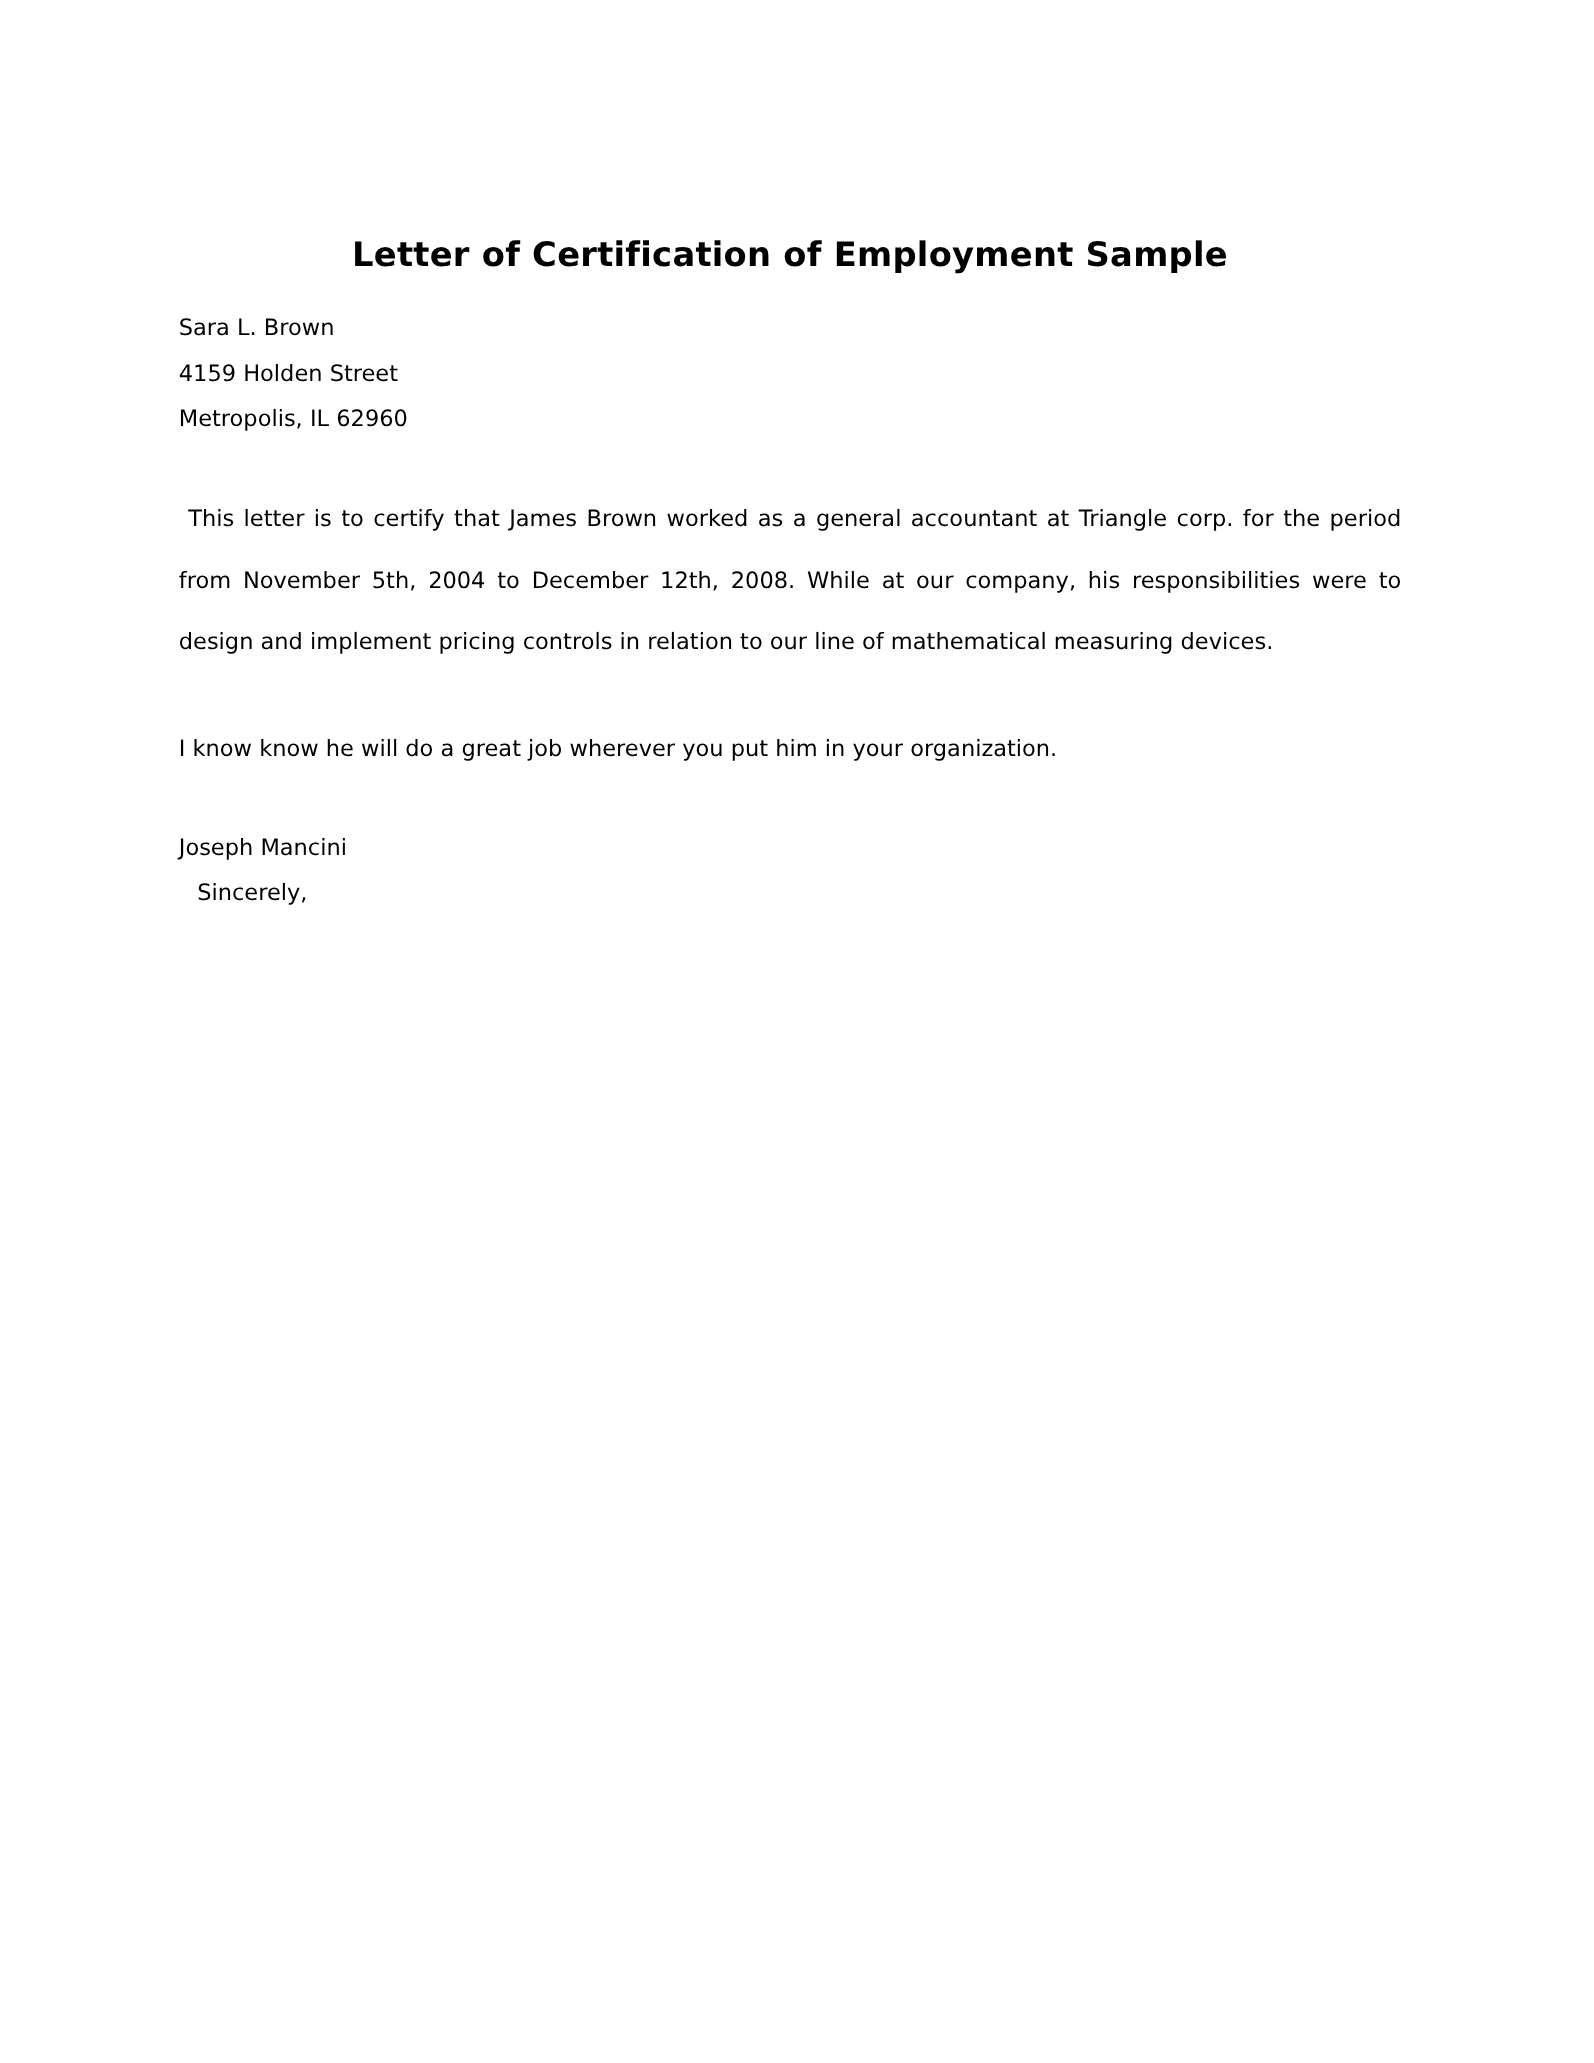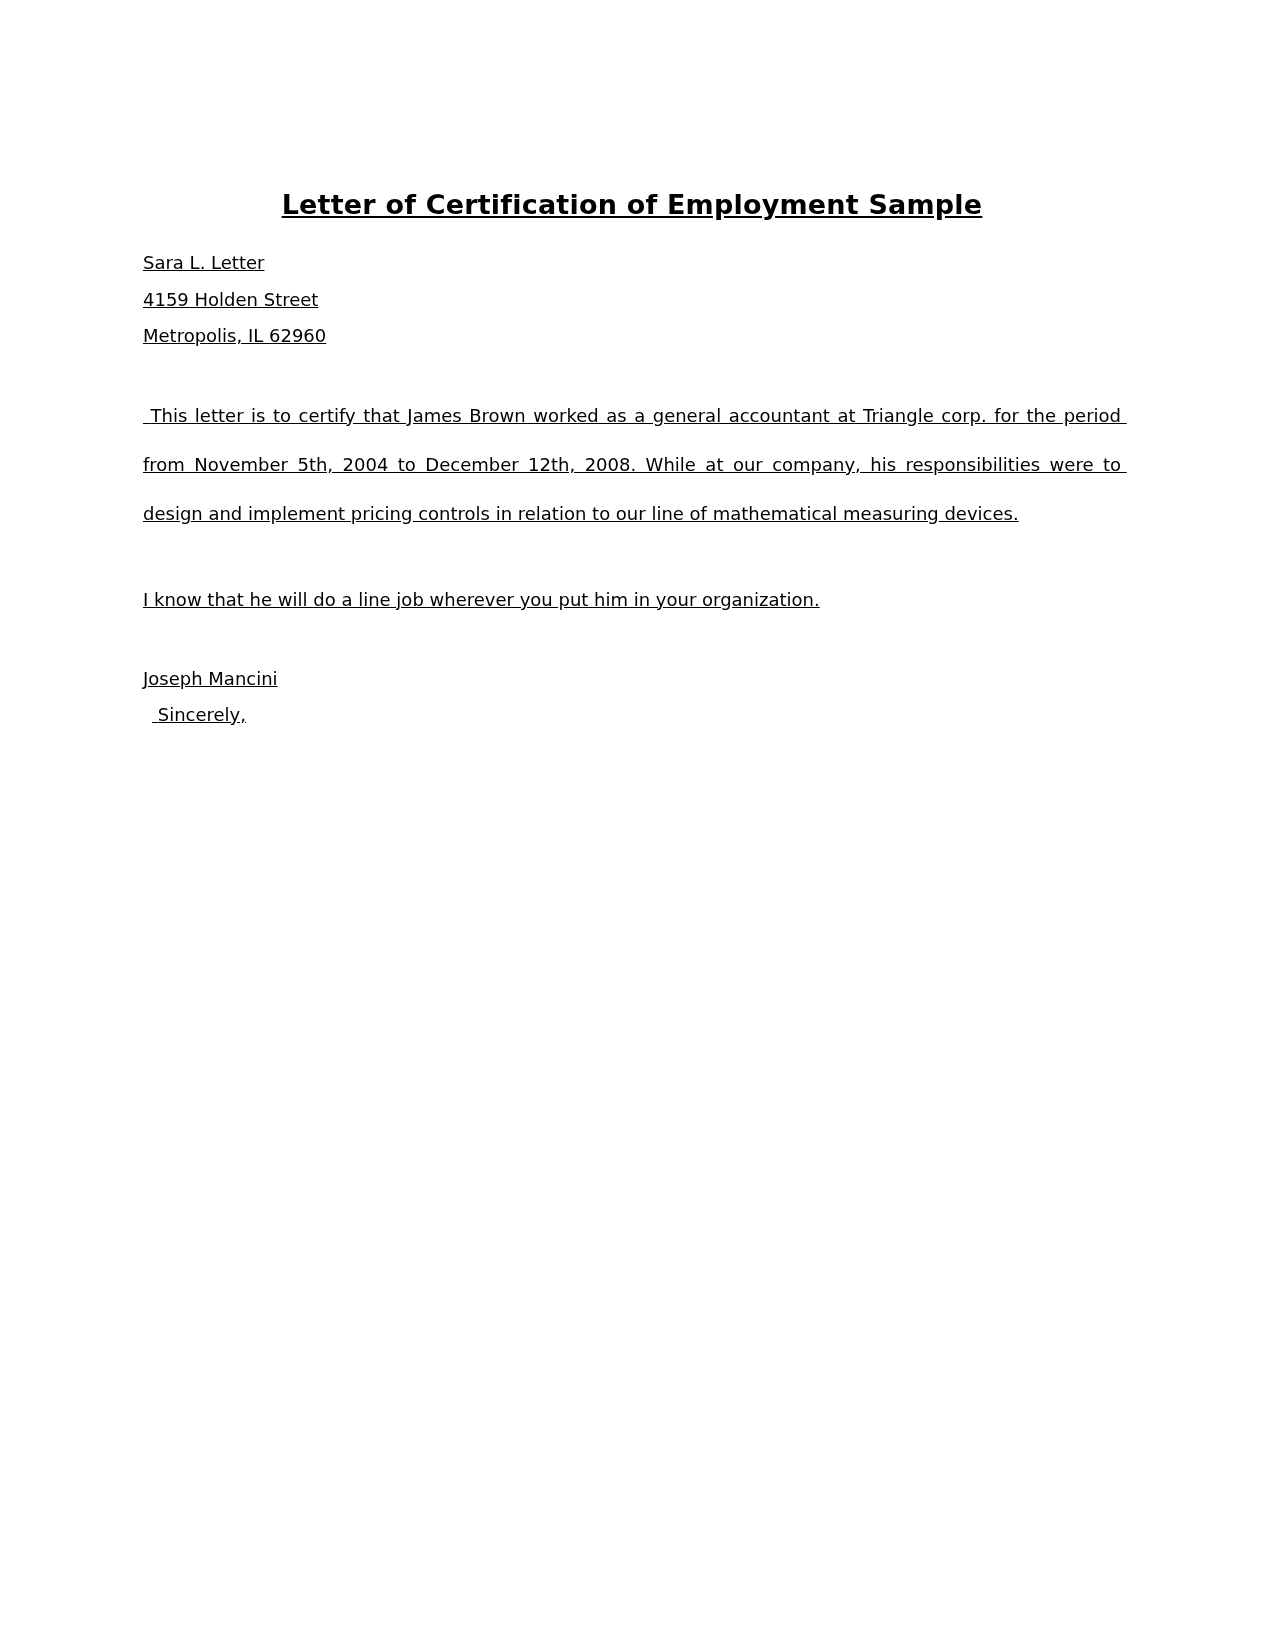--- a/index.html
+++ b/index.html
@@ -14,21 +14,20 @@
     background: #ffffff;
     overflow: hidden;
     font-family: "DejaVu Sans", "Liberation Sans", sans-serif;
     color: #000000;
   }
   .content {
     position: absolute;
     left: 143px;
     top: 185px;
     width: 978px;
-    text-decoration: underline;
   }
   .title {
     margin: 0 0 20px 0;
     font-size: 27px;
     line-height: 40px;
     font-weight: bold;
     text-align: center;
     letter-spacing: 0.2px;
   }
   .address-block {
@@ -55,29 +54,29 @@
 </style>
 </head>
 <body>
 
 <div class="page">
   <div class="content">
 
     <h1 class="title">Letter of Certification of Employment Sample</h1>
 
     <div class="address-block">
-      <div class="line">Sara L. Letter</div>
+      <div class="line">Sara L. Brown</div>
       <div class="line">4159 Holden Street</div>
       <div class="line">Metropolis, IL 62960</div>
     </div>
 
     <p class="para"> This letter is to certify that James Brown worked as a general accountant at Triangle corp. for the period from November 5th, 2004 to December 12th, 2008. While at our company, his responsibilities were to design and implement pricing controls in relation to our line of mathematical measuring devices.</p>
 
 
-    <p class="para">I know that he will do a line job wherever you put him in your organization.</p>
+    <p class="para">I know know he will do a great job wherever you put him in your organization.</p>
 
     <div class="closing-block">
       <div class="line">Joseph Mancini</div>
       <div class="line closing-indent"> Sincerely,</div>
     </div>
 
   </div>
 </div>
 
 </body></html>

